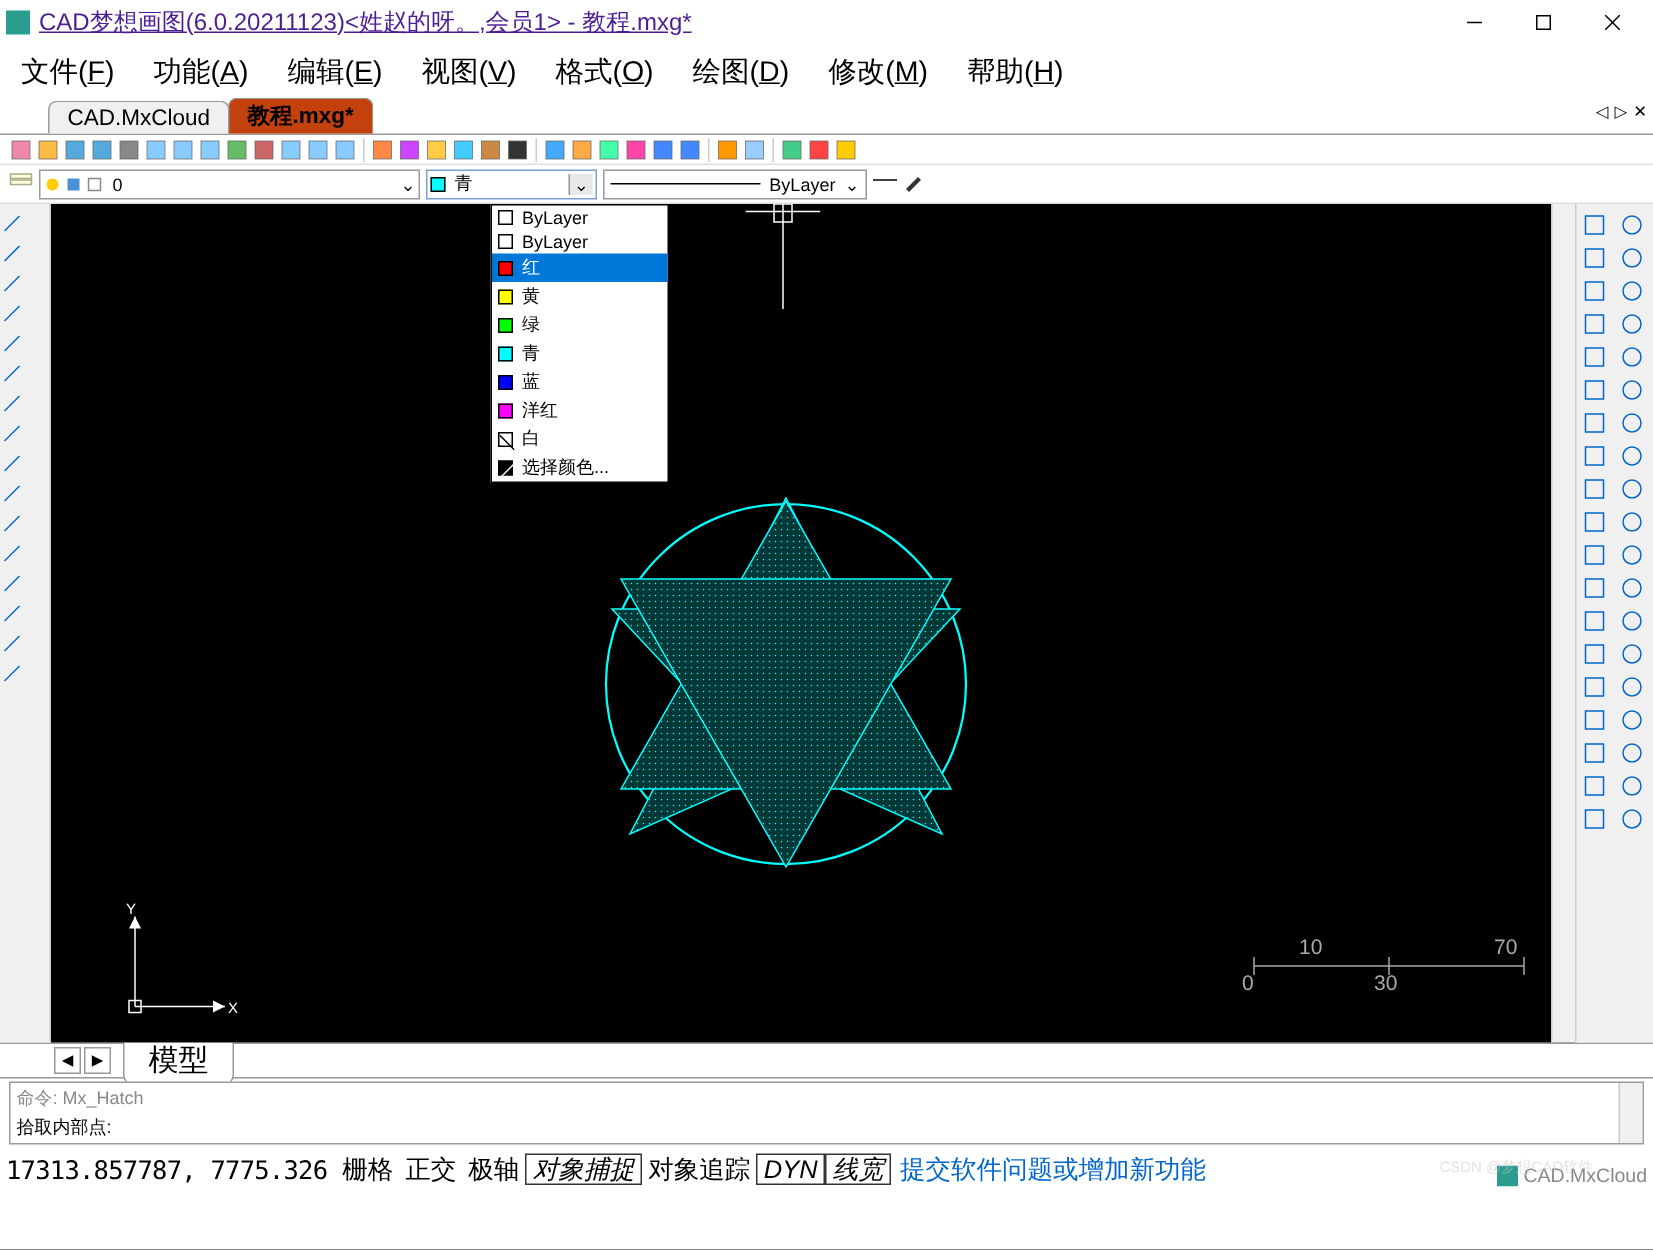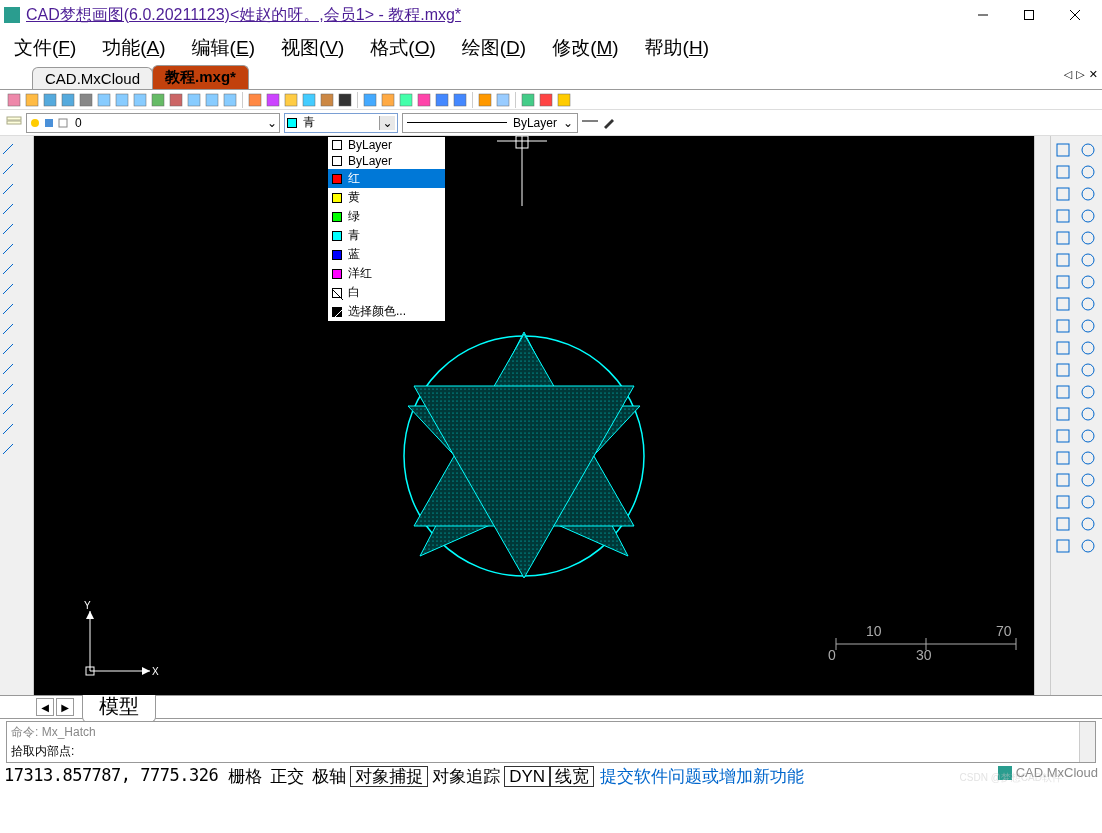--- a/index.html
+++ b/index.html
@@ -39,24 +39,24 @@
 .dropdown-list .item { display: flex; align-items: center; font-size: 12px; padding: 1px 4px; gap: 6px; cursor: default; }
 .dropdown-list .item.selected { background: #0078d7; color: #fff; }
 .dropdown-list .sw { width: 10px; height: 10px; border: 1px solid #000; flex-shrink: 0; }
 .ucs-icon { position: absolute; left: 46px; bottom: 14px; }
 .scale-bar { position: absolute; right: 24px; bottom: 28px; color: #aaa; font-size: 14px; margin-top: 35px; }
 .bottom-tabs { height: 24px; display: flex; align-items: center; padding-left: 36px; border-top: 1px solid #999; border-bottom: 1px solid #999; gap: 2px; }
 .bottom-tabs .navbtn { width: 18px; height: 18px; border: 1px solid #999; display: flex; align-items: center; justify-content: center; font-size: 10px; }
 .bottom-tabs .btab { padding: 2px 16px; border: 1px solid #999; font-size: 20px; margin-left: 6px; background:#fff; border-radius: 0 0 6px 6px; border-top:none;}
 .cmdline { height: 42px; border: 1px solid #999; margin: 2px 6px; font-size: 12px; padding: 2px 4px; display:flex; flex-direction:column; justify-content:space-between; background:#fff; overflow:hidden;}
 .scrollbar { position:absolute; right:0; top:0; bottom:0; width:16px; background:#f0f0f0; border-left:1px solid #ccc;}
-.statusbar { height: 26px; display: flex; align-items: flex-start; font-size: 17px; gap: 6px; padding: 0 4px; }
+.statusbar { height: 26px; display: flex; align-items: flex-end; font-size: 17px; gap: 6px; padding: 0 4px; }
 .statusbar .coord { font-family: monospace; letter-spacing:-0.5px;}
 .statusbar .sbtn { padding: 0 4px; margin-top: 12px; }
-.statusbar .sbtn.boxed { border: 1px solid #333; }
+.statusbar .sbtn.boxed { border: 1px solid #333; font-style: italic; }
 .statusbar .link { color: #0066cc; }
 .statusbar .right { margin-left: auto; display:flex; align-items:center; gap:4px; font-size:13px; color:#888;}
 .watermark { position:absolute; right:40px; bottom:48px; color:rgba(200,200,200,0.5); font-size:10px; z-index:5;}
 svg.star-hatch { pointer-events:none; }
 </style>
 </head>
 <body>
 
 <div class="titlebar">
   <div class="app-icon"></div>

